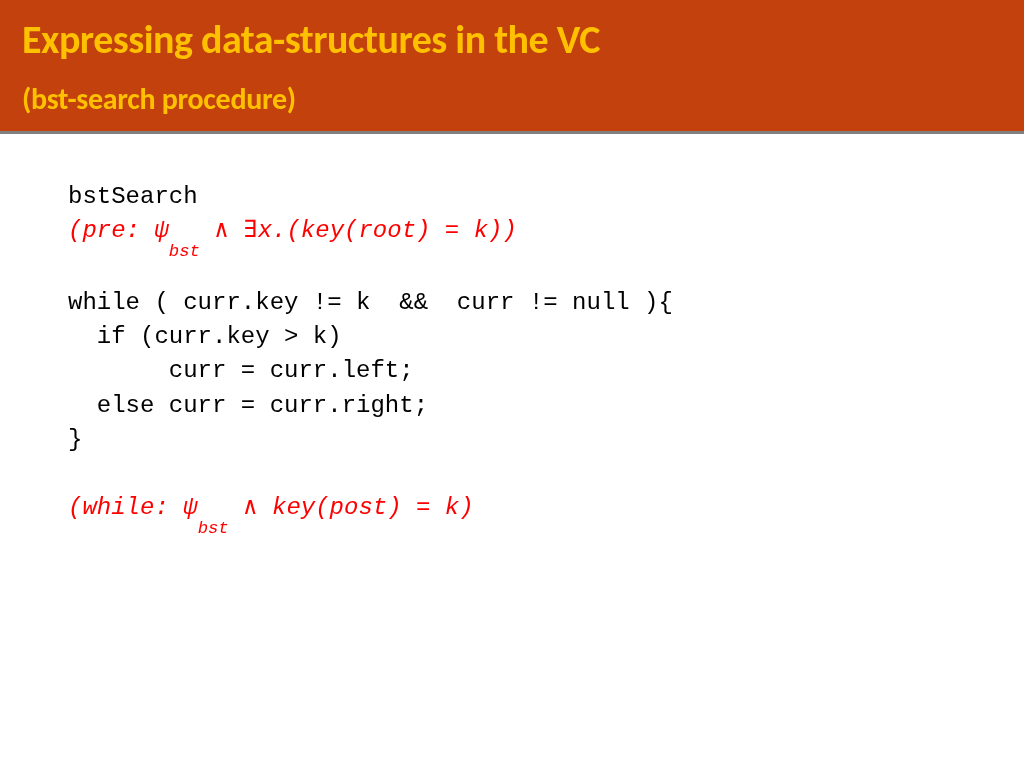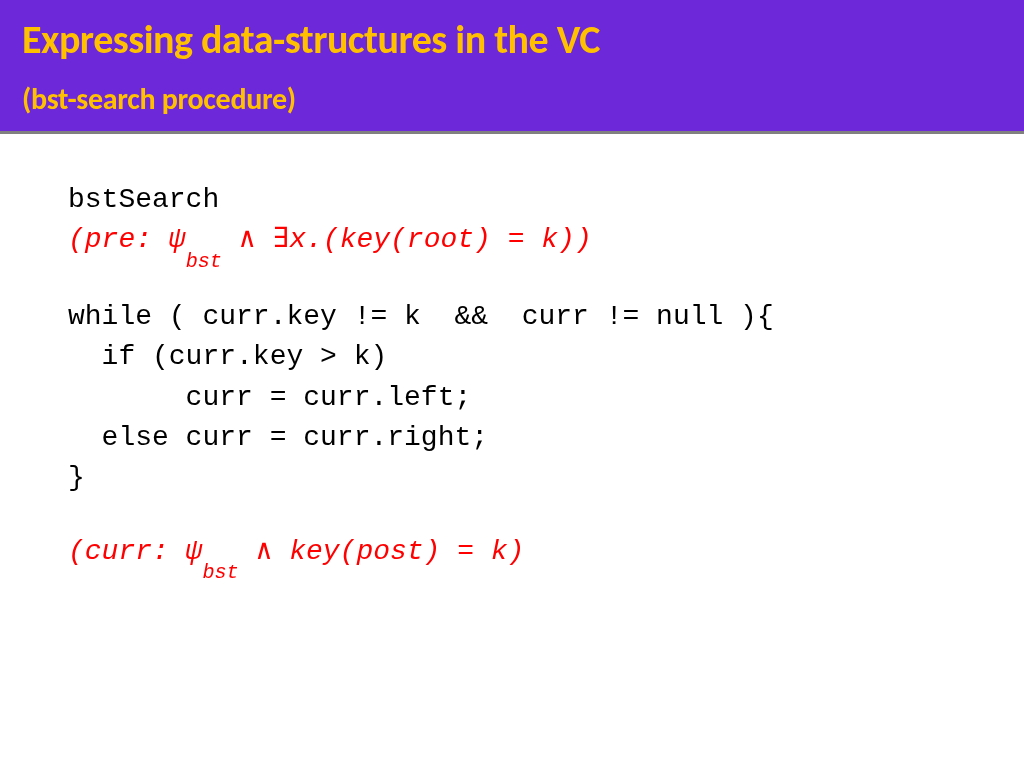--- a/index.html
+++ b/index.html
@@ -4,42 +4,42 @@
 <style>
   * { margin: 0; padding: 0; box-sizing: border-box; }
   body {
     width: 1024px;
     height: 768px;
     background: #ffffff;
     font-family: Calibri, Arial, sans-serif;
     overflow: hidden;
   }
   .header {
-    background: #6d28d9;
+    background: #c2410c;
     padding: 18px 22px 14px 22px;
     border-bottom: 3px solid #808080;
   }
   .title {
     color: #ffc000;
     font-size: 40px;
     font-weight: bold;
     line-height: 1.1;
     letter-spacing: -0.5px;
   }
   .subtitle {
     color: #ffc000;
     font-size: 30px;
     font-weight: bold;
     margin-top: 18px;
     letter-spacing: -0.3px;
   }
   .content {
     padding: 46px 9px 0 68px;
     font-family: "Courier New", Courier, monospace;
-    font-size: 28px;
+    font-size: 24px;
     line-height: 1.43;
     color: #000000;
   }
   .spec {
     color: #ff0000;
     font-style: italic;
   }
   .sub {
     font-size: 0.72em;
     vertical-align: sub;
@@ -61,14 +61,14 @@
 <div class="content">
   <div class="line">bstSearch</div>
   <div class="line spec"><span>(pre: ψ</span><span class="sub">bst</span><span> ∧ ∃x.(key(root) = k))</span></div>
   <div class="spacer"></div>
   <div class="line">while ( curr.key != k  &amp;&amp;  curr != null ){</div>
   <div class="line">  if (curr.key &gt; k) </div>
   <div class="line">       curr = curr.left;</div>
   <div class="line">  else curr = curr.right;</div>
   <div class="line">}</div>
   <div class="spacer2"></div>
-  <div class="line spec"><span>(curr: ψ</span><span class="sub">bst</span><span> ∧ key(post) = k)</span></div>
+  <div class="line spec"><span>(while: ψ</span><span class="sub">bst</span><span> ∧ key(post) = k)</span></div>
 </div>
 
 </body></html>

